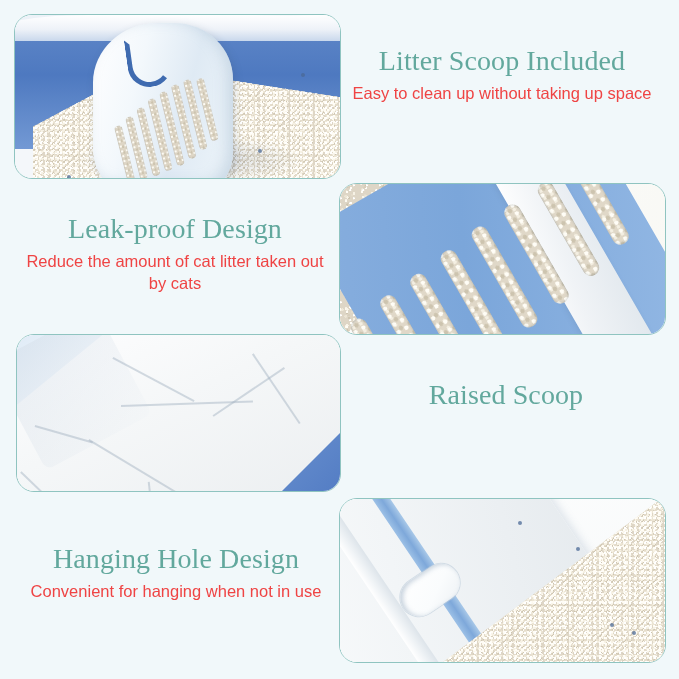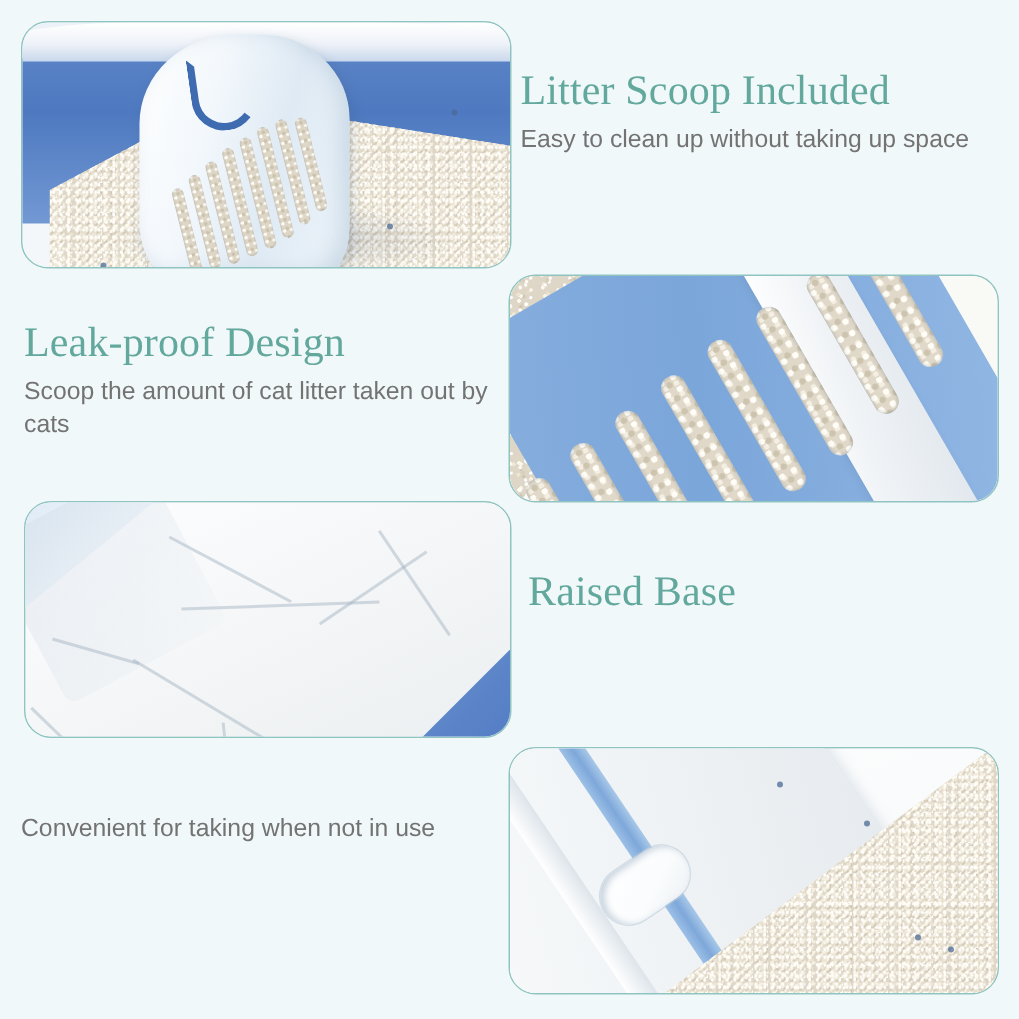--- a/index.html
+++ b/index.html
@@ -238,34 +238,34 @@
     border-radius: 20px;
     transform: rotate(-34deg);
     box-shadow: inset 2px 2px 5px rgba(130,155,180,.45), 0 0 0 1px rgba(190,205,218,.6);
   }
   #panel-hole .lit-right {
     position: absolute; right: -12px; top: -12px; width: 270px; height: 190px;
     clip-path: polygon(100% 0%, 100% 100%, 6% 100%);
   }
 
   
-  .text-block { position: absolute; }
+  .text-block { position: absolute; text-align: center; }
   .t-heading {
     font-family: "Liberation Serif", serif;
     color: #62a89d;
     font-size: 28px;
     line-height: 1.18;
     margin: 0 0 6px 0;
     font-weight: 400;
     letter-spacing: .1px;
     white-space: nowrap;
   }
   .t-sub {
     font-family: "Liberation Sans", sans-serif;
-    color: #737373;
+    color: #ef4444;
     font-size: 16.5px;
     line-height: 1.32;
     margin: 0;
     font-weight: 400;
   }
 
   #text-scoop  { left: 347px; top: 44px;  width: 310px; }
   #text-pedal  { left: 16px;  top: 212px; width: 318px; }
   #text-base   { left: 352px; top: 378px; width: 308px; }
   #text-hole   { left: 14px;  top: 542px; width: 324px; }
@@ -323,21 +323,21 @@
         <div class="pslot" style="left:156px; top:36px;  height:114px;"></div>
         <div class="pslot" style="left:188px; top:14px;  height:112px;"></div>
         <div class="pslot" style="left:220px; top:-8px;  height:106px;"></div>
         <div class="pslot" style="left:252px; top:-30px; height:96px;"></div>
       </div>
     </div>
   </div>
 
   <div class="text-block" id="text-pedal">
     <p class="t-heading">Leak-proof Design</p>
-    <p class="t-sub">Scoop the amount of cat litter taken out by cats</p>
+    <p class="t-sub">Reduce the amount of cat litter taken out by cats</p>
   </div>
 
   <div class="photo-panel" id="panel-base">
     <div class="photo-inner">
       <div class="b-bg"></div>
       <div class="b-corner-tl"></div>
       <div class="b-corner-br"></div>
 
       <div class="panel-shade" style="left:-6px;top:-6px;width:120px;height:120px;transform:rotate(-28deg);"></div>
 
@@ -346,35 +346,36 @@
       <div class="crease" style="left:236px;top:18px;  width:84px;  transform:rotate(56deg);"></div>
       <div class="crease" style="left:18px; top:90px;  width:60px;  transform:rotate(16deg);"></div>
       <div class="crease" style="left:72px; top:104px; width:128px; transform:rotate(31deg);"></div>
       <div class="crease" style="left:196px;top:80px;  width:86px;  transform:rotate(-34deg);"></div>
       <div class="crease" style="left:132px;top:146px; width:36px;  transform:rotate(84deg);"></div>
       <div class="crease" style="left:4px;  top:136px; width:74px;  transform:rotate(44deg);"></div>
     </div>
   </div>
 
   <div class="text-block" id="text-base">
-    <p class="t-heading">Raised Base</p>
+    <p class="t-heading">Raised Scoop</p>
   </div>
 
   <div class="photo-panel" id="panel-hole">
     <div class="photo-inner">
       <div class="h-bg"></div>
       <div class="scoop-face"></div>
       <div class="scoop-ridge"></div>
       <div class="blue-edge"></div>
       <div class="hang-hole"></div>
       <div class="litter lit-right fine"></div>
       <div class="speck" style="left:236px;top:48px;"></div>
       <div class="speck" style="left:270px;top:124px;"></div>
       <div class="speck" style="left:292px;top:132px;"></div>
       <div class="speck" style="left:178px;top:22px;"></div>
     </div>
   </div>
 
   <div class="text-block" id="text-hole">
-    <p class="t-sub">Convenient for taking when not in use</p>
+    <p class="t-heading">Hanging Hole Design</p>
+    <p class="t-sub">Convenient for hanging when not in use</p>
   </div>
 
 </div>
 
 </body></html>

